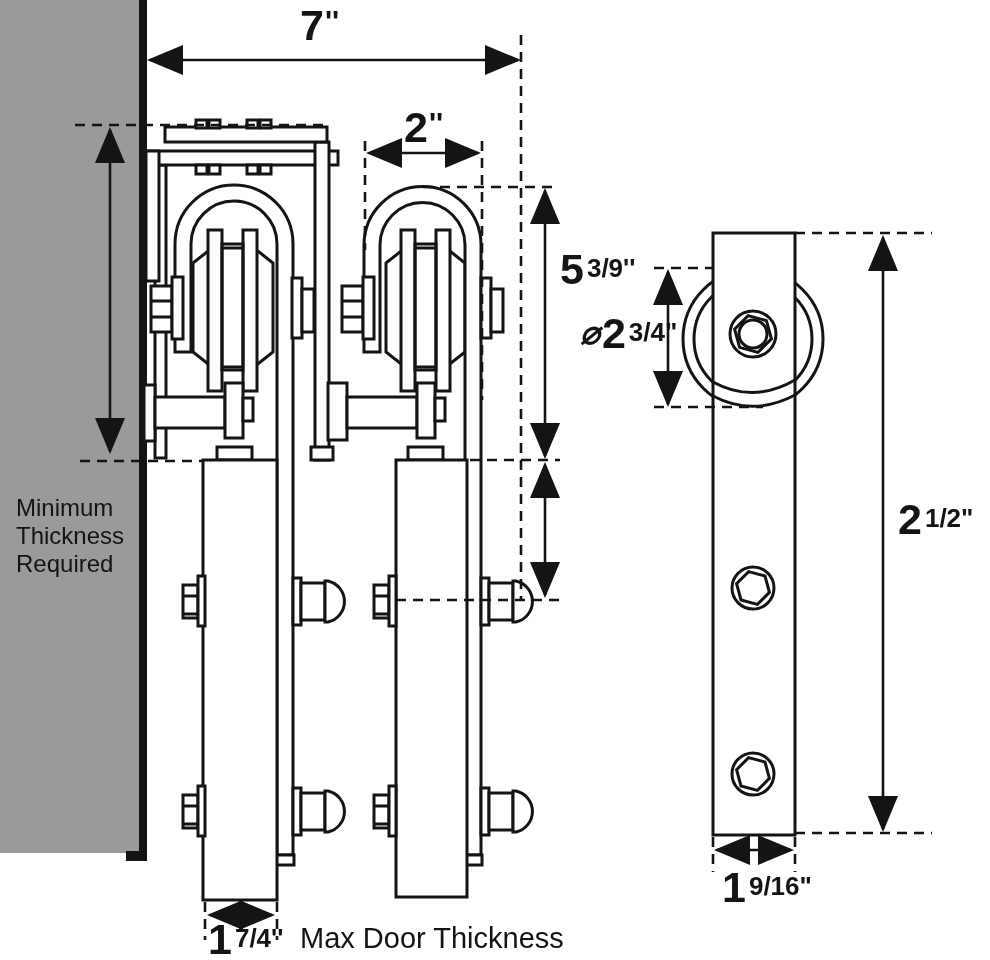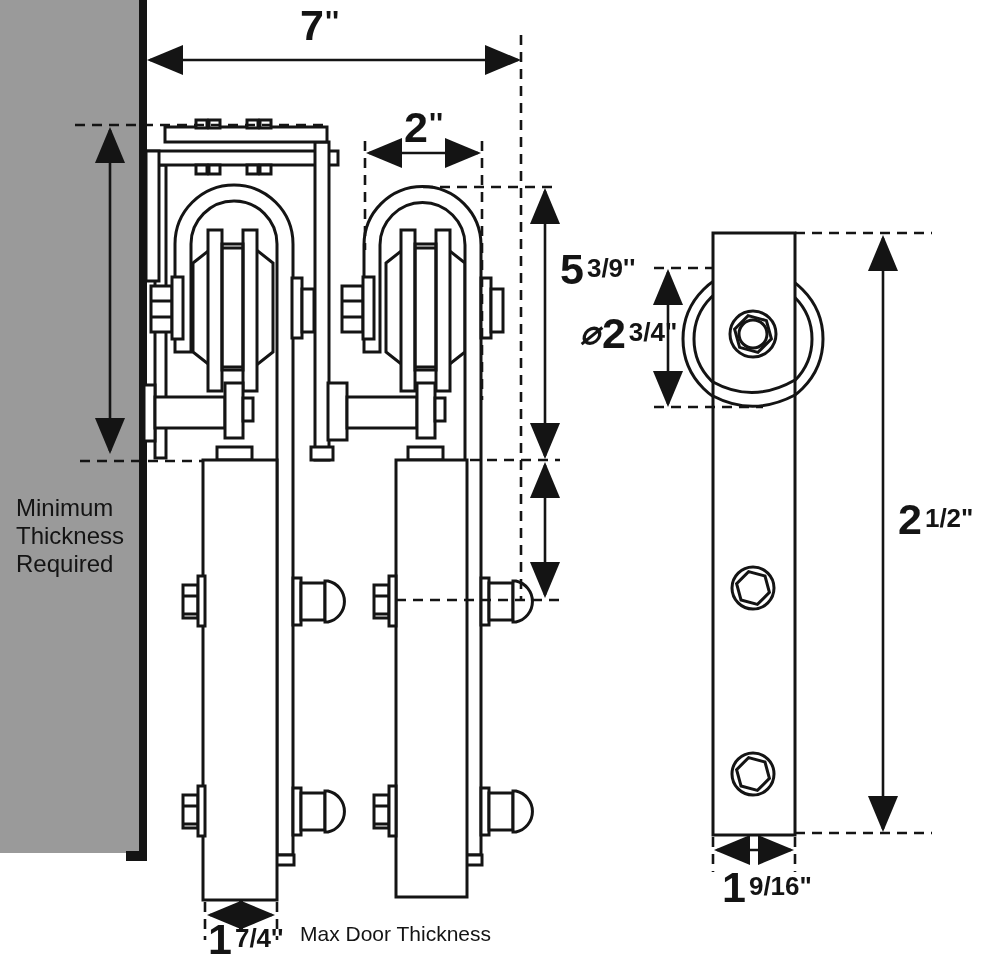--- a/index.html
+++ b/index.html
@@ -6,21 +6,21 @@
   #stage{position:relative;width:990px;height:960px;background:#fff;overflow:hidden;
          font-family:"Liberation Sans",sans-serif;}
   #drawing{position:absolute;left:0;top:0;}
   .dim{position:absolute;color:#141414;font-weight:700;white-space:nowrap;line-height:1;}
   .dim .big{font-size:43px;letter-spacing:-1px;}
   .dim .small{font-size:26px;margin-left:4px;vertical-align:7px;}
   .dim .q{font-size:30px;margin-left:2px;vertical-align:9px;}
   .dim .prefix{font-size:33px;vertical-align:4px;margin-right:2px;font-style:italic;}
   .note{position:absolute;color:#141414;font-weight:400;}
   #min-clearance{left:16px;top:494px;font-size:24px;line-height:28px;}
-  #max-door{left:300px;top:922px;font-size:21px;}
+  #max-door{left:300px;top:922px;font-size:29px;}
 </style>
 </head>
 <body>
 
 <div id="stage">
 
 <svg id="drawing" width="990" height="960" viewBox="0 0 990 960">
   <defs>
     <marker id="ah" viewBox="0 0 12 10" refX="11" refY="5" markerWidth="14" markerHeight="12" orient="auto-start-reverse">
           <path d="M0,0 L12,5 L0,10 z" fill="#141414"></path>

